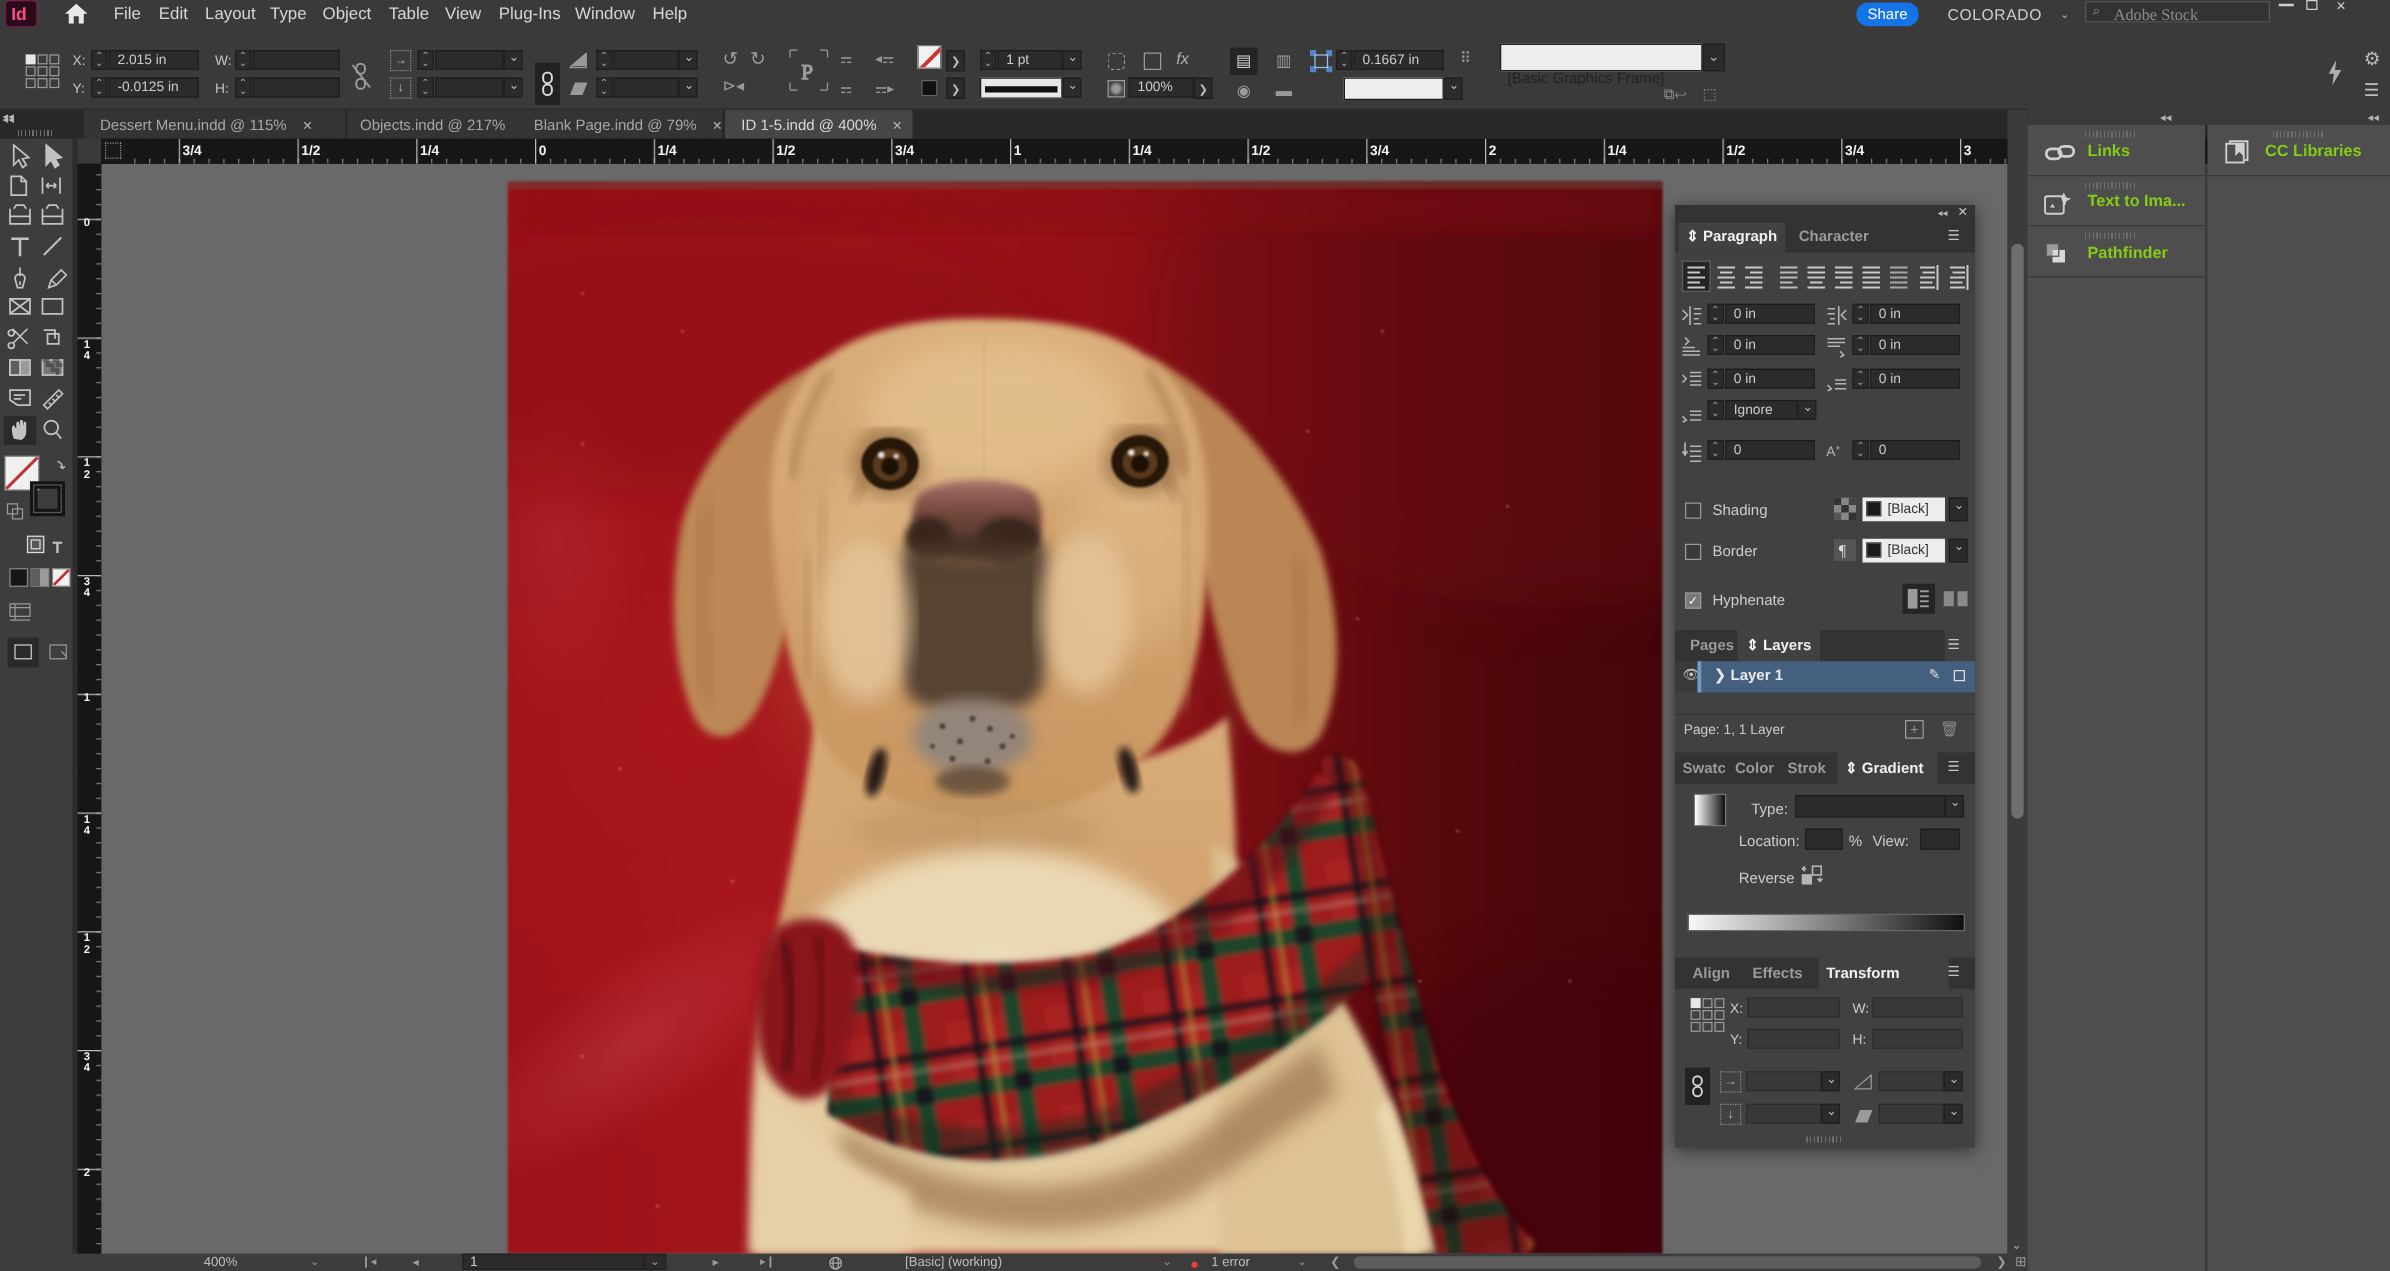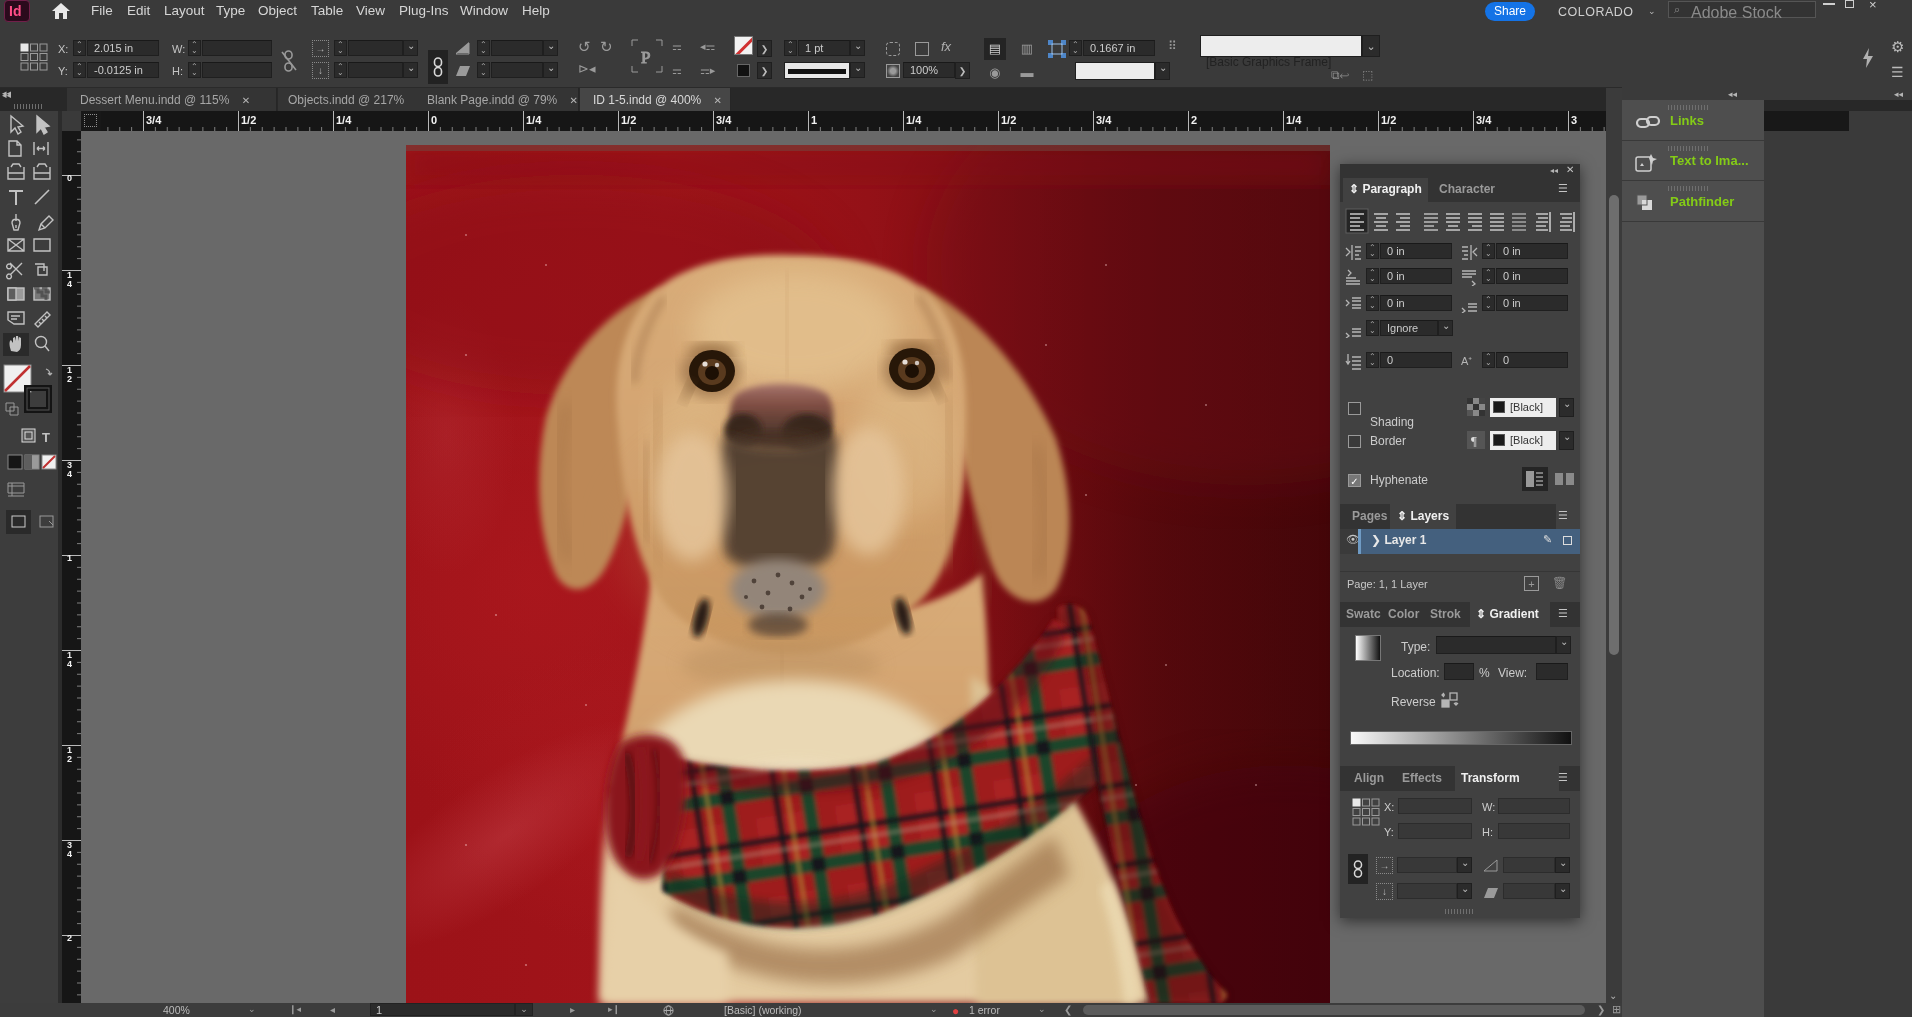--- a/index.html
+++ b/index.html
@@ -75,21 +75,21 @@
     <div class="menu" style="left:311px">Table</div>
     <div class="menu" style="left:356px">View</div>
     <div class="menu" style="left:399px">Plug-Ins</div>
     <div class="menu" style="left:460px">Window</div>
     <div class="menu" style="left:522px">Help</div>
     <div class="abs" style="left:1485px;top:2px;width:50px;height:19px;background:#1473e6;border-radius:10px;color:#fff;font-size:12px;text-align:center;line-height:19px;">Share</div>
     <div class="abs" style="left:1558px;top:5px;color:#cfcfcf;font-size:12.5px;letter-spacing:0.5px;">COLORADO</div>
     <div class="abs" style="left:1648px;top:6px;color:#b8b8b8;font-size:9px;">⌄</div>
     <div class="abs" style="left:1668px;top:1px;width:148px;height:17px;background:#333333;border:1px solid #555;">
       <span style="position:absolute;left:5px;top:1px;color:#8a8a8a;font-size:11px;">⌕</span>
-      <span style="position:absolute;left:22px;top:2px;color:#8a8a8a;font-size:16px;">Adobe Stock</span>
+      <span style="position:absolute;left:22px;top:2px;color:#8a8a8a;font-size:13px;font-family:Liberation Serif, serif;">Adobe Stock</span>
     </div>
     <div class="abs" style="left:1823px;top:3px;width:12px;height:2px;background:#cfcfcf;"></div>
     <div class="abs" style="left:1845px;top:0px;width:9px;height:8px;border:1.5px solid #cfcfcf;"></div>
     <div class="abs" style="left:1869px;top:-3px;color:#cfcfcf;font-size:13px;">×</div>
   </div>
   <div class="abs" id="ctrlbar">
 
     <svg class="abs" style="left:20px;top:17px" width="28" height="30" viewBox="0 0 28 30">
       <g fill="none" stroke="#9a9a9a">
         <rect x="1" y="3" width="7" height="7" fill="#e8e8e8" stroke="#e8e8e8"></rect>
@@ -620,20 +620,33 @@
     <div class="dockrow" style="top:81px;height:41px;">
       <div class="grip" style="left:46px;top:5px;width:42px;"></div>
       <svg style="position:absolute;left:14px;top:13px" width="22" height="18" viewBox="0 0 22 18">
         <rect x="1" y="1" width="10" height="10" fill="#9a9a9a"></rect>
         <rect x="6" y="6" width="10" height="10" fill="#d8d8d8"></rect>
         <rect x="1" y="1" width="10" height="10" fill="none" stroke="#555"></rect>
       </svg>
       <div class="docklabel" style="left:48px;top:13px">Pathfinder</div>
     </div>
   </div>
+  <div class="abs" id="dockB">
+    <div class="dockrow" style="top:0;height:41px;">
+      <div class="grip" style="left:52px;top:5px;width:42px;"></div>
+      <svg style="position:absolute;left:14px;top:12px" width="24" height="20" viewBox="0 0 24 20">
+        <g stroke="#cfcfcf" stroke-width="1.5" fill="none">
+          <rect x="1" y="3" width="14" height="15"></rect>
+          <path d="M 4,3 l 0,-2 l 14,0 l 0,15 l -2,0"></path>
+          <path d="M 9,3 l 0,8 l 2.5,-2.5 l 2.5,2.5 l 0,-8" fill="#cfcfcf"></path>
+        </g>
+      </svg>
+      <div class="docklabel" style="left:46px;top:13px">CC Libraries</div>
+    </div>
+  </div>
   <div class="abs" id="fpanel">
     <div class="abs" style="left:0;top:0;width:240px;height:14px;background:#333;">
       <span style="position:absolute;left:210px;top:2px;color:#b5b5b5;font-size:8px;">◂◂</span>
       <span style="position:absolute;left:226px;top:0px;color:#c5c5c5;font-size:10px;">✕</span>
     </div>
     <div class="abs" style="left:0;top:14px;width:240px;height:24px;background:#333;">
       <div style="position:absolute;left:3px;top:0;width:85px;height:24px;background:#414141;color:#f0f0f0;font-size:12px;font-weight:bold;">
         <span style="position:absolute;left:6px;top:4px;">⇕ Paragraph</span>
         </div>
       <span style="position:absolute;left:99px;top:4px;color:#9a9a9a;font-size:12px;font-weight:bold;">Character</span>
@@ -725,21 +738,21 @@
       <svg class="pi" style="left:121px" width="17" height="17">
           <text x="0" y="12" font-size="11" fill="#b5b5b5" font-family="Liberation Sans">A⁺</text>
         </svg>
       <div class="spin" style="left:142px;top:0"></div>
         <div class="fld" style="left:156px;top:0;width:72px">
           <span class="tx">0</span>
         </div>
     </div>
 
     <div class="abs" style="left:8px;top:238px;width:13px;height:13px;border:1px solid #9a9a9a;background:#3a3a3a;"></div>
-    <div class="abs" style="left:30px;top:251px;color:#cccccc;font-size:12px;">Shading</div>
+    <div class="abs" style="left:30px;top:237px;color:#cccccc;font-size:12px;">Shading</div>
     <svg class="abs" style="left:127px;top:234px" width="18" height="18">
         <rect width="18" height="18" fill="#888"></rect>
         <rect x="0" y="0" width="6" height="6" fill="#333"></rect>
         <rect x="12" y="0" width="6" height="6" fill="#444"></rect>
         <rect x="6" y="6" width="6" height="6" fill="#333"></rect>
         <rect x="0" y="12" width="6" height="6" fill="#555"></rect>
         <rect x="12" y="12" width="6" height="6" fill="#333"></rect>
       </svg>
     <div class="abs" style="left:150px;top:234px;width:66px;height:19px;background:#ededed;">
       <div style="position:absolute;left:3px;top:3px;width:12px;height:12px;background:#1a1a1a;border:1px solid #555;"></div>

